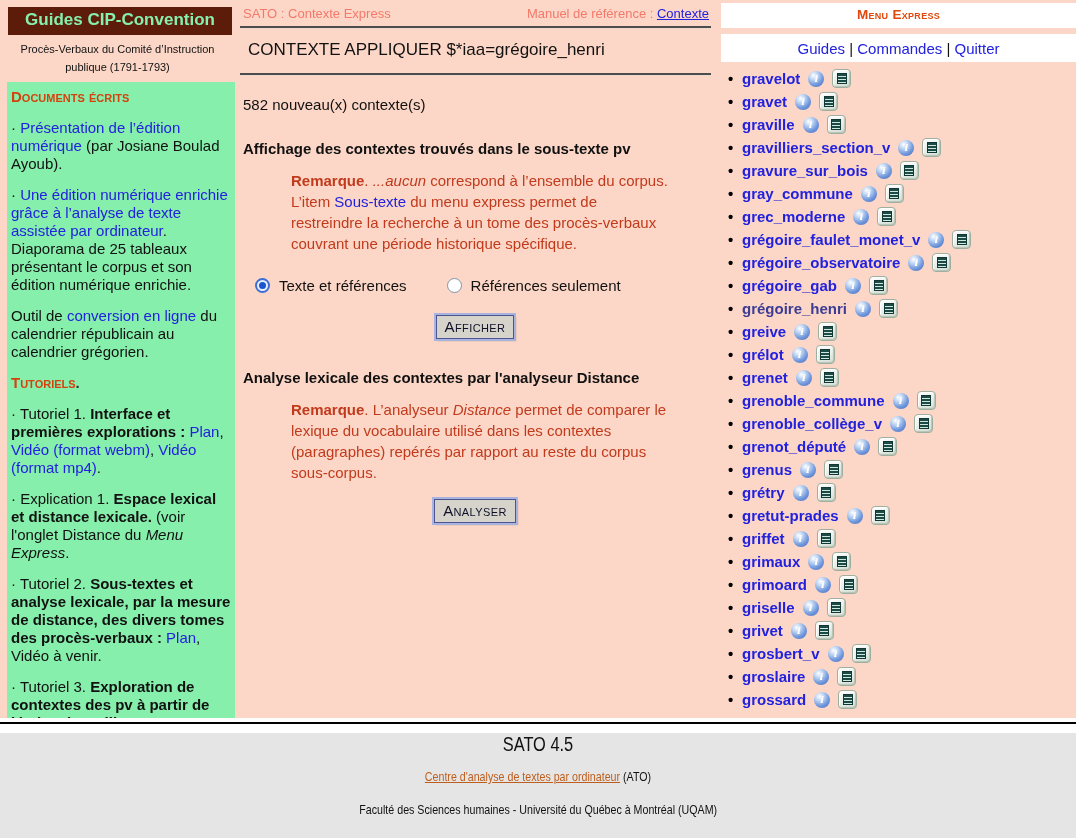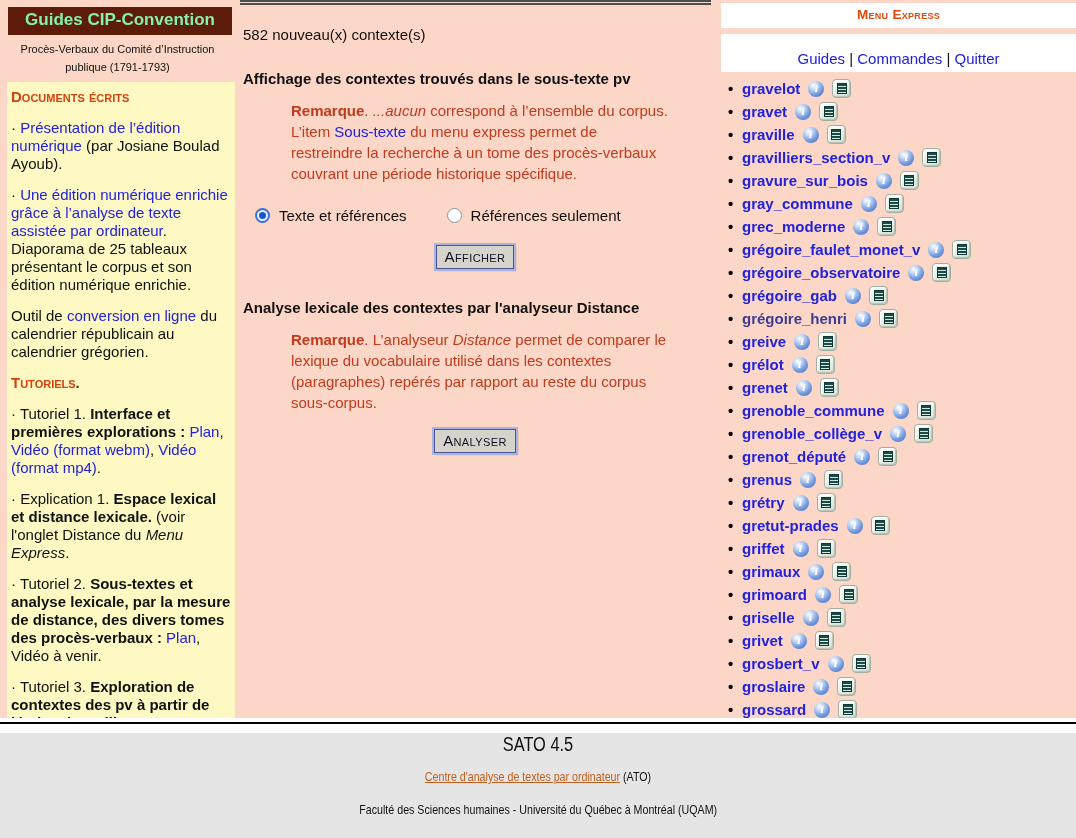--- a/index.html
+++ b/index.html
@@ -7,21 +7,21 @@
   html,body { margin:0; padding:0; }
   body { font-family:"Liberation Sans",sans-serif; background:#fff; }
   .page { position:relative; width:1076px; height:838px; background:#fff; overflow:hidden; }
   .main { display:flex; height:718px; }
 
   
   .left-col { width:235px; background:#FCD7C7; display:flex; flex-direction:column; overflow:hidden; }
   .left-header { margin:7px 3px 0 8px; background:#5D1B09; color:#86efac; font-size:17px; font-weight:bold;
                  text-align:center; padding:3px 2px 5px; }
   .left-subtitle { font-size:11px; font-weight:normal; text-align:center; margin:5px 8px 6px; line-height:18px; color:#111; }
-  .left-white { background:#fef9c3; margin-left:7px; flex:1; padding:3px 3px 0 4px; font-size:15px; line-height:18px;
+  .left-white { background:#86efac; margin-left:7px; flex:1; padding:3px 3px 0 4px; font-size:15px; line-height:18px;
                 color:#111; overflow:hidden; }
   .sec-head { font-variant:small-caps; font-weight:bold; color:#D4420E; font-size:15px; margin:3px 0 0 0; }
   .sec-suffix { color:#333; font-weight:bold; }
   .left-white p { margin:13px 0 0 0; }
   .lnk { color:#2121DE; text-decoration:none; cursor:pointer; }
   .ital { font-style:italic; }
 
   
   .mid-col { width:480px; background:#FCD7C7; overflow:hidden; }
   .topbar { display:flex; justify-content:space-between; padding:6px 6px 5px 8px; font-size:13px; color:#F4796B; }
@@ -41,21 +41,21 @@
   .btn-row { text-align:center; margin-top:21px; }
   .btn-row2 { text-align:center; margin-top:16px; }
   .btn { font-family:"Liberation Sans",sans-serif; font-size:15px; font-variant:small-caps; letter-spacing:.4px;
          color:#10102A; background:#D6D3CB; border:1px solid #4E5490; padding:2px 8px 3px; cursor:pointer;
          box-shadow:0 0 0 2px #A8B3DF, 2px 2px 1px rgba(90,90,90,.55); }
 
   
   .right-col { flex:1; background:#FCD7C7; overflow:hidden; }
   .menu-box { background:#fff; margin-left:6px; text-align:center; }
   .menu-box1 { margin-top:3px; padding:4px 0 6px; }
-  .menu-box2 { margin-top:6px; padding:14px 0 5px; }
+  .menu-box2 { margin-top:6px; padding:4px 0 5px; }
   .menu-title { font-size:13.5px; font-weight:bold; font-variant:small-caps; color:#E0480C; letter-spacing:.3px; }
   .menu-row { font-size:15px; margin-top:2px; color:#111; }
   .menu-row a { color:#2121DE; text-decoration:none; cursor:pointer; }
   .msep { color:#111; }
   a.visited { color:#3C3C95 !important; }
   .word-list { margin:5px 0 0 0; padding:0 0 0 13px; list-style:none; }
   .word-list li { display:flex; align-items:center; height:23px; }
   .bullet { color:#000; font-size:15px; font-weight:bold; width:14px; }
   a.word { color:#2121DE; font-weight:bold; font-size:15px; text-decoration:none; margin-right:8px; cursor:pointer; }
   .info-icon { width:16px; height:16px; min-width:16px; border-radius:50%;
@@ -95,21 +95,26 @@
         <p><span>Outil de </span><a class="lnk">conversion en ligne</a><span> du calendrier républicain au calendrier grégorien.</span></p>
         <p><span class="sec-head">Tutoriels</span><span class="sec-suffix">.</span></p>
         <p><span>· Tutoriel 1. </span><b>Interface et premières explorations</b><b> : </b><a class="lnk">Plan</a><span>, </span><a class="lnk">Vidéo (format webm)</a><span>, </span><a class="lnk">Vidéo (format mp4)</a><span>.</span></p>
         <p><span>· Explication 1. </span><b>Espace lexical et distance lexicale.</b><span> (voir l'onglet Distance du </span><span class="ital">Menu Express</span><span>.</span></p>
         <p><span>· Tutoriel 2. </span><b>Sous-textes et analyse lexicale, par la mesure de distance, des divers tomes des procès-verbaux</b><b> : </b><a class="lnk">Plan</a><span>, Vidéo à venir.</span></p>
         <p><span>· Tutoriel 3. </span><b>Exploration de contextes des pv à partir de l'index de Guillaume</b></p>
       </div>
     </aside>
 
     <section class="mid-col">
+      <div class="topbar">
+        <span>SATO : Contexte Express</span>
+        <span class="manual"><span>Manuel de référence : </span><a>Contexte</a></span>
+      </div>
       <hr class="rule">
+      <div class="command">CONTEXTE APPLIQUER $*iaa=grégoire_henri</div>
       <hr class="rule">
       <div class="count">582 nouveau(x) contexte(s)</div>
 
       <div class="mid-head">Affichage des contextes trouvés dans le sous-texte pv</div>
       <p class="remark"><b>Remarque</b><span>. </span><span class="ital">...aucun</span><span> correspond à l’ensemble du corpus. L’item </span><a class="lnk">Sous-texte</a><span> du menu express permet de restreindre la recherche à un tome des procès-verbaux couvrant une période historique spécifique.</span></p>
 
       <div class="radio-row">
         <span class="radio checked"></span>
         <span>Texte et références</span>
         <span class="radio" style="margin-left:40px"></span>

